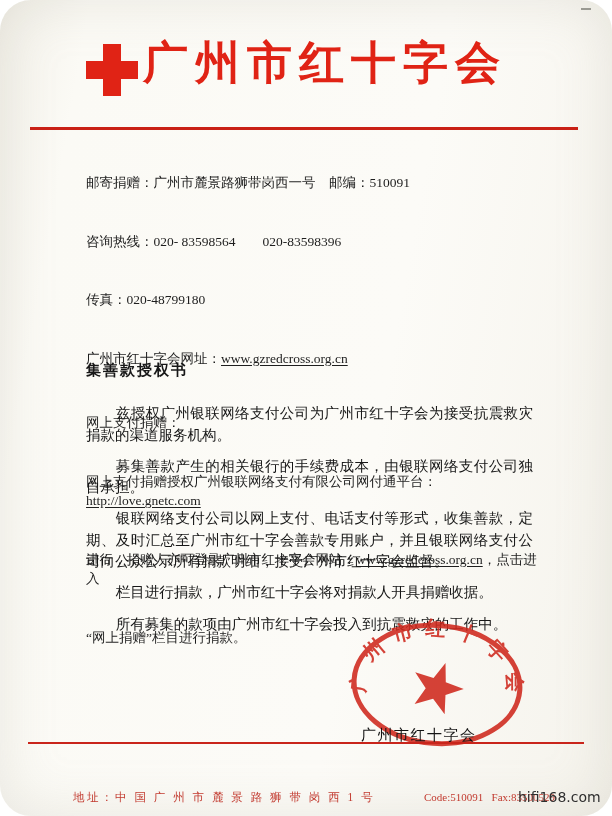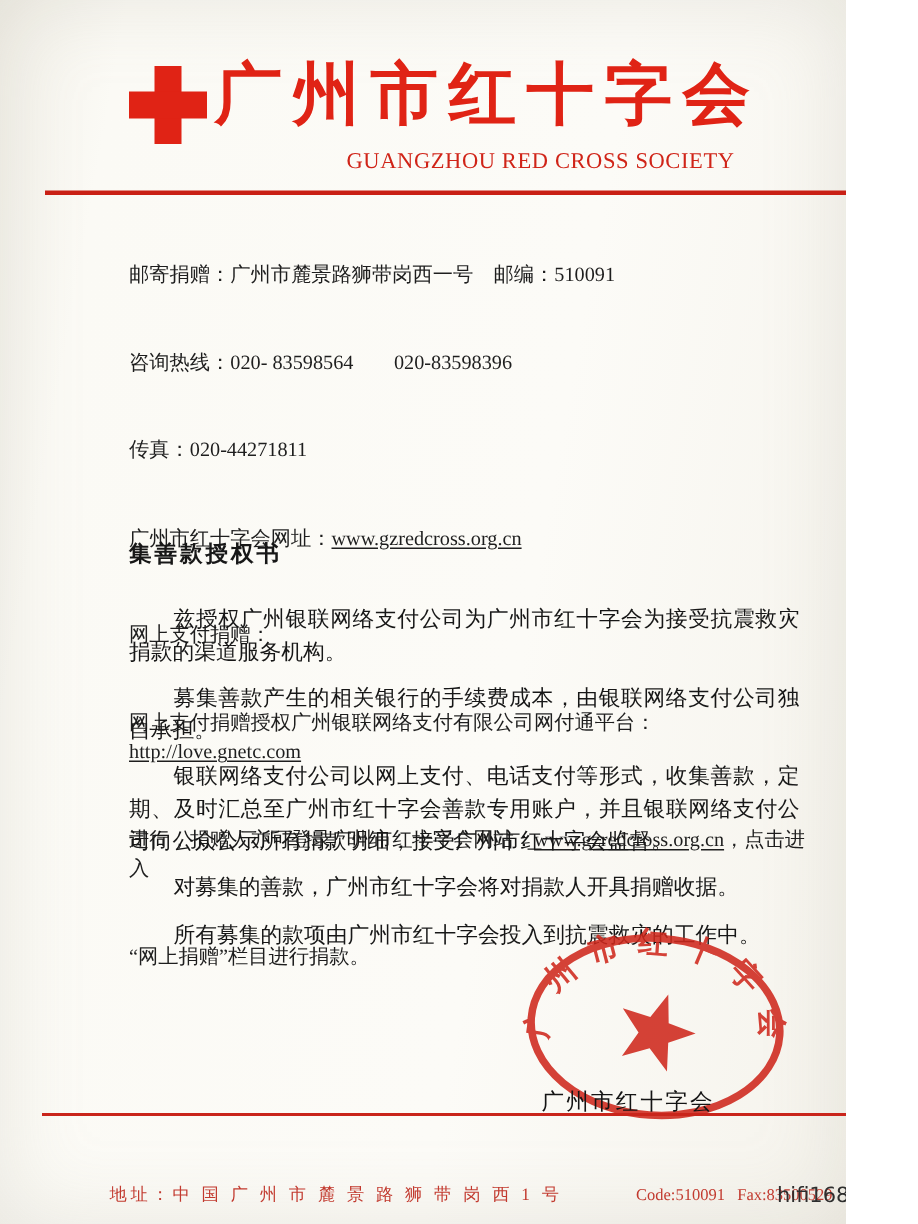--- a/index.html
+++ b/index.html
@@ -3,26 +3,27 @@
 <meta charset="utf-8">
 <style>
   :root{
     --red:#cf2217;
     --footer-red:#c23a2f;
     --ink:#1d1d1d;
   }
   html,body{margin:0;padding:0;background:#ffffff;}
   .page{
     position:relative;
-    width:564px;height:816px;
+    width:612px;height:816px;
     overflow:hidden;
     background:linear-gradient(100deg,#f3f1ea 0%,#fbfaf5 12%,#fcfbf7 60%,#f5f3ec 100%);
     box-shadow:inset 0 0 55px rgba(170,165,145,.22);
     font-family:"Liberation Serif","DejaVu Serif",serif;
     color:var(--ink);
+    border-radius:31px;
   }
   
   .cross{position:absolute;left:86px;top:44px;width:52px;height:52px;}
   .cross::before{content:"";position:absolute;left:17px;top:0;width:18px;height:52px;background:#e02315;}
   .cross::after{content:"";position:absolute;left:0;top:17px;width:52px;height:18px;background:#e02315;}
   .org-cn{
     position:absolute;left:143px;top:33px;
     font-size:45px;font-weight:bold;color:#e02315;
     letter-spacing:7px;white-space:nowrap;
   }
@@ -59,41 +60,40 @@
   }
   .scan-mark{position:absolute;left:581px;top:8px;width:10px;height:2px;background:#9a9a92;}
 </style>
 </head>
 <body>
 
 <div class="page">
 
   <div class="cross"></div>
   <div class="org-cn">广州市红十字会</div>
-  <div class="org-en">GUANGZHOU RED CROSS SOCIETY</div>
   <div class="rule-top"></div>
   <div class="scan-mark"></div>
 
   <div class="info">
     <div>邮寄捐赠：广州市麓景路狮带岗西一号　邮编：510091</div>
     <div>咨询热线：020- 83598564　　020-83598396</div>
-    <div>传真：020-44271811</div>
+    <div>传真：020-48799180</div>
     <div><span>广州市红十字会网址：</span><span class="ulink">www.gzredcross.org.cn</span></div>
     <div class="gap">网上支付捐赠：</div>
     <div><span>网上支付捐赠授权广州银联网络支付有限公司网付通平台：</span><span class="ulink">http://love.gnetc.com</span></div>
     <div><span>进行，捐赠人亦可登录广州市红十字会网站：</span><span class="ulink">www.gzredcross.org.cn</span><span>，点击进入</span></div>
     <div>“网上捐赠”栏目进行捐款。</div>
   </div>
 
   <div class="docbody">
     <div class="doc-title">集善款授权书</div>
     <p>兹授权广州银联网络支付公司为广州市红十字会为接受抗震救灾捐款的渠道服务机构。</p>
     <p>募集善款产生的相关银行的手续费成本，由银联网络支付公司独自承担。</p>
     <p>银联网络支付公司以网上支付、电话支付等形式，收集善款，定期、及时汇总至广州市红十字会善款专用账户，并且银联网络支付公司向公众公示所有捐款明细，接受广州市红十字会监督。</p>
-    <p>对募集的善款，广州市红十字会将对捐款人开具捐赠收据。</p>
+    <p>栏目进行捐款，广州市红十字会将对捐款人开具捐赠收据。</p>
     <p>所有募集的款项由广州市红十字会投入到抗震救灾的工作中。</p>
   </div>
 
   <svg class="seal" viewBox="-95 -72.5 190 145" xmlns="http://www.w3.org/2000/svg">
     <g transform="rotate(4)" opacity="0.88">
       <ellipse cx="0" cy="0" rx="83" ry="59" fill="none" stroke="#cf281d" stroke-width="5"></ellipse>
       <defs>
         <path id="sealArc" d="M -68 15 A 71 50 0 1 1 68 15" fill="none"></path>
       </defs>
       <text font-size="20" font-weight="bold" fill="#cf281d" letter-spacing="11" font-family="Liberation Serif, DejaVu Serif, serif">

